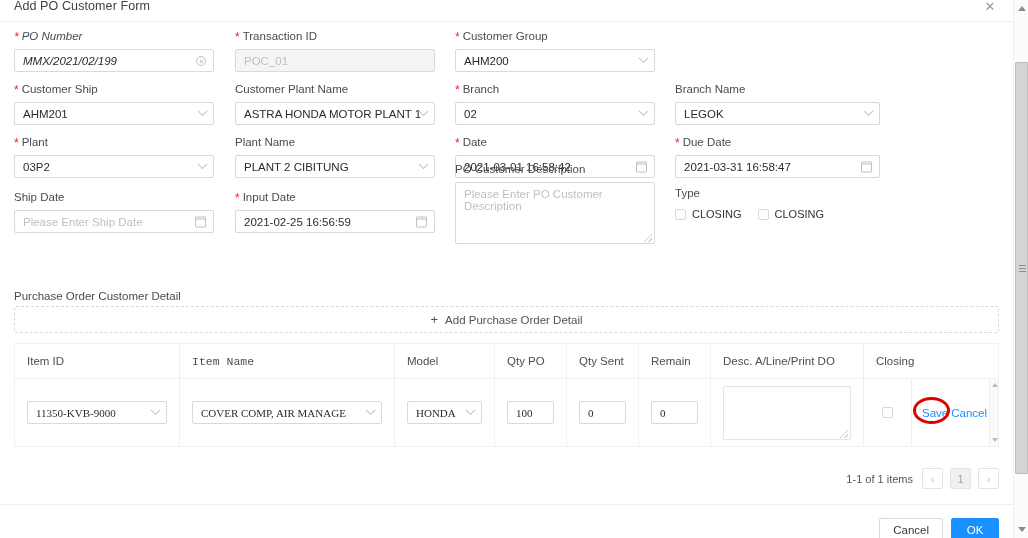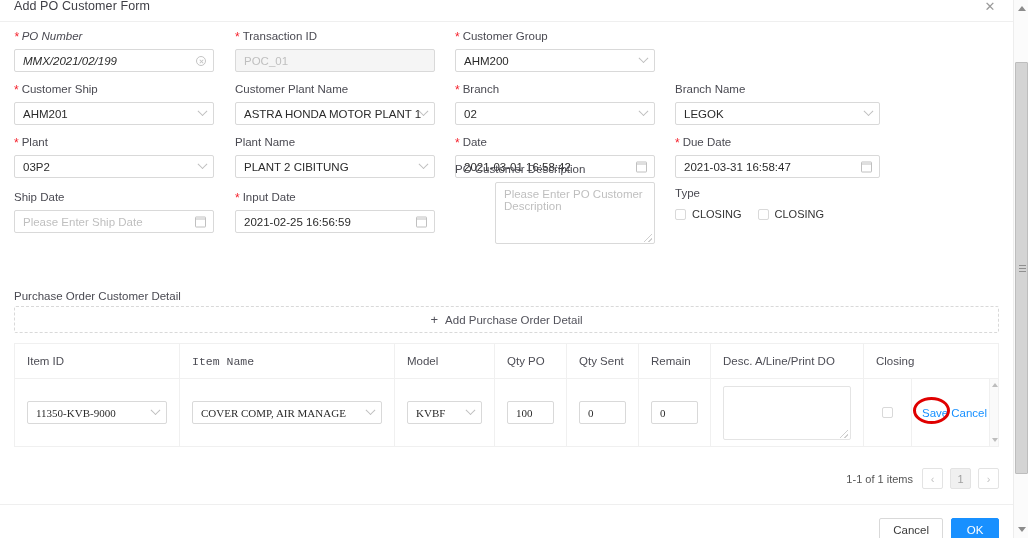--- a/index.html
+++ b/index.html
@@ -42,21 +42,21 @@
   .clear-ic { width:10px; height:10px; border-radius:50%; border:1px solid #c4c4c4; position:relative; }
   .clear-ic::before, .clear-ic::after { content:""; position:absolute; left:2px; top:4px; width:5px; height:1px; background:#c4c4c4; }
   .clear-ic::before { transform:rotate(45deg); }
   .clear-ic::after { transform:rotate(-45deg); }
   .cal-ic { width:11px; height:11px; border:1px solid #c0c0c0; border-radius:1px; position:relative; }
   .cal-ic::before { content:""; position:absolute; left:-1px; top:1px; width:11px; height:1px; background:#c0c0c0; }
 
   
   .ta {
     margin-top:6px; border:1px solid #d9d9d9; border-radius:2px; background:#fff;
-    padding:5px 8px; font-size:11.5px; color:#bfbfbf; position:relative; overflow:hidden;margin-left:40px;
+    padding:5px 8px; font-size:11.5px; color:#bfbfbf; position:relative; overflow:hidden;
   }
   .ta .grip { position:absolute; right:2px; bottom:1px; width:8px; height:8px;
     background:
       linear-gradient(135deg, transparent 46%, #cfcfcf 46%, #cfcfcf 56%, transparent 56%),
       linear-gradient(135deg, transparent 72%, #cfcfcf 72%, #cfcfcf 82%, transparent 82%);
   }
 
   
   .cbs { margin-top:8px; display:flex; gap:16px; align-items:center; }
   .cb { display:flex; align-items:center; gap:6px; font-size:11px; color:#333; cursor:pointer; }
@@ -310,21 +310,21 @@
       <div class="td" style="width:215px;">
         <div class="cell-ctl">
           <span>COVER COMP, AIR MANAGE</span>
           <span class="suffix">
               <span class="caret"></span>
             </span>
         </div>
       </div>
       <div class="td" style="width:100px;">
         <div class="cell-ctl">
-          <span>KVBF</span>
+          <span>HONDA</span>
           <span class="suffix">
               <span class="caret"></span>
             </span>
         </div>
       </div>
       <div class="td" style="width:72px;">
         <div class="cell-ctl">
           <span>100</span>
         </div>
       </div>

